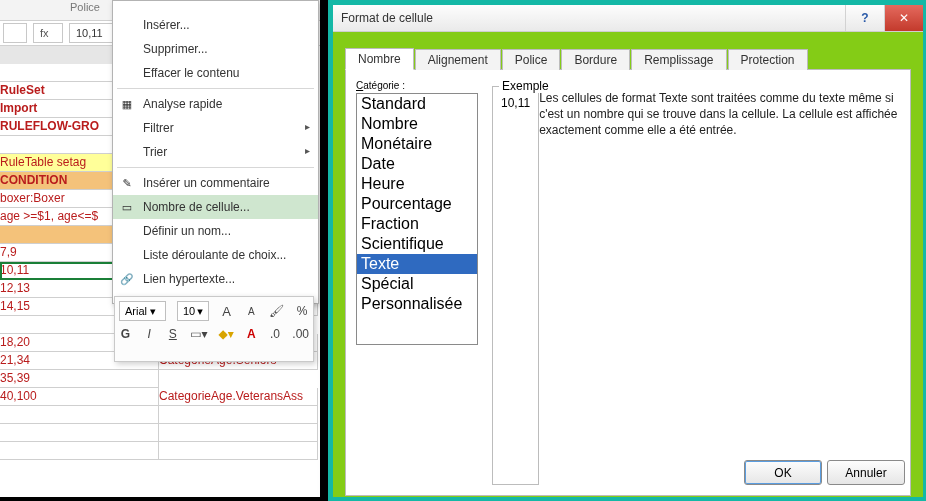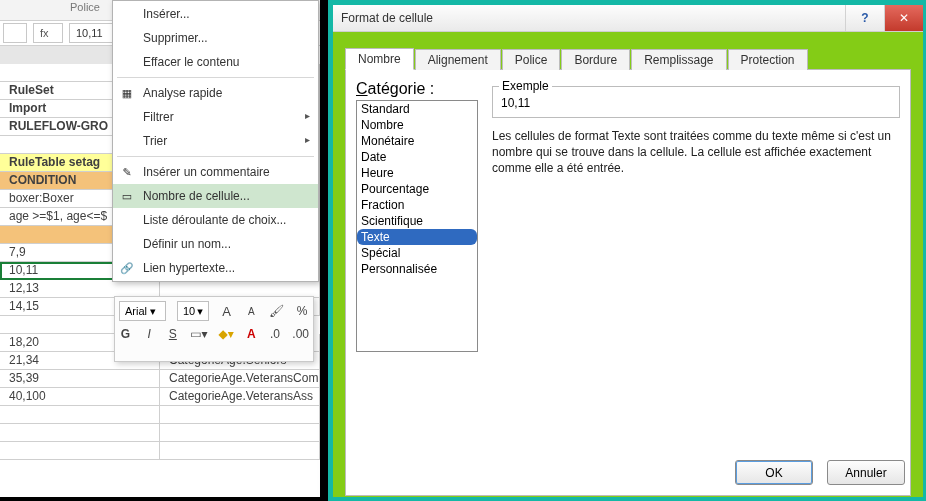--- a/index.html
+++ b/index.html
@@ -7,28 +7,28 @@
   
   .sheet{position:absolute;left:0;top:0;width:320px;height:497px;background:#fff;}
   .ribbonstrip{height:20px;background:#f3f3f3;border-bottom:1px solid #d0d0d0;}
   .fxbar{height:24px;display:flex;align-items:center;border-bottom:1px solid #d0d0d0;background:#fff;}
   .fxbar .cell{border:1px solid #c8c8c8;height:18px;margin:0 3px;display:flex;align-items:center;padding:0 6px;font-size:11px;color:#333;background:#fff;}
   .fxbar .fx{color:#555;}
   .colhead{background:#e6e6e6;color:#2e622e;text-align:center;height:18px;line-height:18px;border-bottom:1px solid #bbb;border-right:1px solid #bbb;font-size:12px;}
   .row{display:flex;height:18px;}
   .cA{width:158px;}
   .cB{width:158px;}
-  .cell2{border-right:1px solid #cfcfcf;border-bottom:1px solid #cfcfcf;padding:0 9px;height:17px;line-height:17px;font-size:12px;overflow:hidden;white-space:nowrap;background:#fff;color:#404040;}
+  .cell2{border-right:1px solid #cfcfcf;border-bottom:1px solid #cfcfcf;padding:0 0;height:17px;line-height:17px;font-size:12px;overflow:hidden;white-space:nowrap;background:#fff;color:#b91c1c;}
   .boldRow .cell2{font-weight:bold;}
-  .yellow{background:#ffff99;font-weight:bold;}
+  .yellow{background:#ffff99;font-weight:normal;}
   .orange{background:#f4c27a;font-weight:bold;}
   .ageH{background:#f4c27a;font-weight:bold;text-align:right;text-decoration:underline;}
   .selA{outline:2px solid #1a7f37;outline-offset:-2px;}
   
-  .ctx{position:absolute;left:112px;top:0;width:205px;background:#fff;border:1px solid #b3b3b3;box-shadow:2px 2px 6px rgba(0,0,0,.25);padding:1px 0;}
+  .ctx{position:absolute;left:112px;top:0;width:205px;background:#fff;border:1px solid #b3b3b3;box-shadow:2px 2px 6px rgba(0,0,0,.25);padding:12px 0;}
   .ctx .item{display:flex;align-items:center;height:24px;padding:0 10px 0 30px;color:#333;position:relative;cursor:default;}
   .ctx .item.sub::after{content:"▸";position:absolute;right:8px;top:5px;font-size:10px;color:#555;}
   .ctx .sep{height:1px;background:#d7d7d7;margin:3px 4px;}
   .ctx .item.hi{background:#cfe6cf;}
   .ctx .ico{position:absolute;left:6px;top:4px;width:16px;height:16px;display:flex;align-items:center;justify-content:center;font-size:11px;}
   
   .mini{position:absolute;left:114px;top:296px;width:190px;height:56px;background:#fcfcfc;border:1px solid #c9c9c9;box-shadow:2px 2px 6px rgba(0,0,0,.2);padding:4px;display:flex;flex-direction:column;gap:4px;}
   .miniRow{display:flex;align-items:center;gap:11px;}
   .miniBox{border:1px solid #bfbfbf;height:18px;display:flex;align-items:center;padding:0 5px;font-size:11px;background:#fff;}
   .miniBtn{width:18px;height:18px;display:flex;align-items:center;justify-content:center;font-size:12px;color:#444;cursor:default;}
@@ -42,31 +42,31 @@
   .titlebar .t{flex:1;padding-left:8px;font-size:12px;color:#333;}
   .winbtns{display:flex;height:100%;}
   .wb{width:38px;display:flex;align-items:center;justify-content:center;border-left:1px solid #d2d2d2;}
   .wb.help{color:#2a5aa8;font-weight:bold;}
   .wb.close{background:linear-gradient(#e46a5e,#c33a2c);color:#fff;}
   .tabs{display:flex;gap:0;padding:8px 12px 0 12px;height:29px;align-items:flex-end;}
   .tab{border:1px solid #bcbcbc;border-bottom:none;padding:3px 12px;margin-right:1px;background:#f3f3f3;font-size:12px;color:#333;position:relative;top:1px;cursor:default;}
   .tab.active{background:#fff;border-bottom:1px solid #fff;z-index:2;}
   .tabpanel{border:1px solid #bcbcbc;margin:0 12px 12px 12px;height:405px;background:#fff;padding:10px;display:flex;gap:14px;}
   .leftcol{width:122px;display:flex;flex-direction:column;}
-  .lbl{font-size:16px;margin-bottom:2px;}
+  .lbl{font-size:10px;margin-bottom:2px;}
   .lbl u{text-decoration:underline;}
   .catlist{border:1px solid #8a8a8a;height:250px;overflow:hidden;background:#fff;}
-  .catlist .opt{padding:1px 4px;font-size:12px;cursor:default;}
-  .catlist .opt.sel{background:#2f6ac0;color:#fff;border-radius:6px;}
-  .rightcol{flex:1;display:flex;flex-direction:column;}
+  .catlist .opt{padding:1px 4px;font-size:16px;cursor:default;}
+  .catlist .opt.sel{background:#2f6ac0;color:#fff;}
+  .rightcol{flex:1;display:flex;flex-direction:row;}
   .exbox{border:1px solid #bcbcbc;padding:3px 8px 7px 8px;position:relative;margin-top:6px;}
   .exbox .legend{position:absolute;top:-8px;left:6px;background:#fff;padding:0 3px;font-size:12px;}
   .exval{font-size:12px;padding-top:6px;}
   .desc{font-size:12px;margin-top:10px;line-height:1.35;color:#222;}
-  .dlgbtns{position:absolute;right:18px;bottom:12px;display:flex;gap:14px;}
+  .dlgbtns{position:absolute;right:18px;bottom:12px;display:flex;gap:5px;}
   .btn{min-width:76px;height:23px;border:1px solid #8a8a8a;background:linear-gradient(#fdfdfd,#e6e6e6);font-size:12px;display:flex;align-items:center;justify-content:center;border-radius:3px;cursor:default;}
   .btn.primary{box-shadow:0 0 0 1px #5a9de0 inset;}
 </style>
 </head>
 <body>
 <div class="stage">
 
 <div class="sheet">
   <div class="ribbonstrip">
     <span style="padding-left:70px;font-size:11px;color:#777">Police</span>
@@ -144,21 +144,20 @@
   <div class="row">
         <div class="cell2 cA">18,20</div>
         <div class="cell2 cB">CategorieAge.Juniors</div>
       </div>
   <div class="row">
         <div class="cell2 cA">21,34</div>
         <div class="cell2 cB">CategorieAge.Seniors</div>
       </div>
   <div class="row">
         <div class="cell2 cA">35,39</div>
-        <div class="cell2 cB">CategorieAge.VeteransCom</div>
       </div>
   <div class="row">
         <div class="cell2 cA">40,100</div>
         <div class="cell2 cB">CategorieAge.VeteransAss</div>
       </div>
   <div class="row">
         <div class="cell2 cA"></div>
         <div class="cell2 cB"></div>
       </div>
   <div class="row">
@@ -201,25 +200,25 @@
       <div class="item">
         <span class="ico">✎</span>
         <span>Insérer un commentaire</span>
       </div>
       <div class="item hi">
         <span class="ico">▭</span>
         <span>Nombre de cellule...</span>
       </div>
       <div class="item">
         <span class="ico"></span>
+        <span>Définir un nom...</span>
+      </div>
+      <div class="item">
+        <span class="ico"></span>
         <span>Liste déroulante de choix...</span>
-      </div>
-      <div class="item">
-        <span class="ico"></span>
-        <span>Définir un nom...</span>
       </div>
       <div class="item">
         <span class="ico">🔗</span>
         <span>Lien hypertexte...</span>
       </div>
     </div>
 
 <div class="mini">
   <div class="miniRow">
     <div class="miniBox" style="width:46px">

